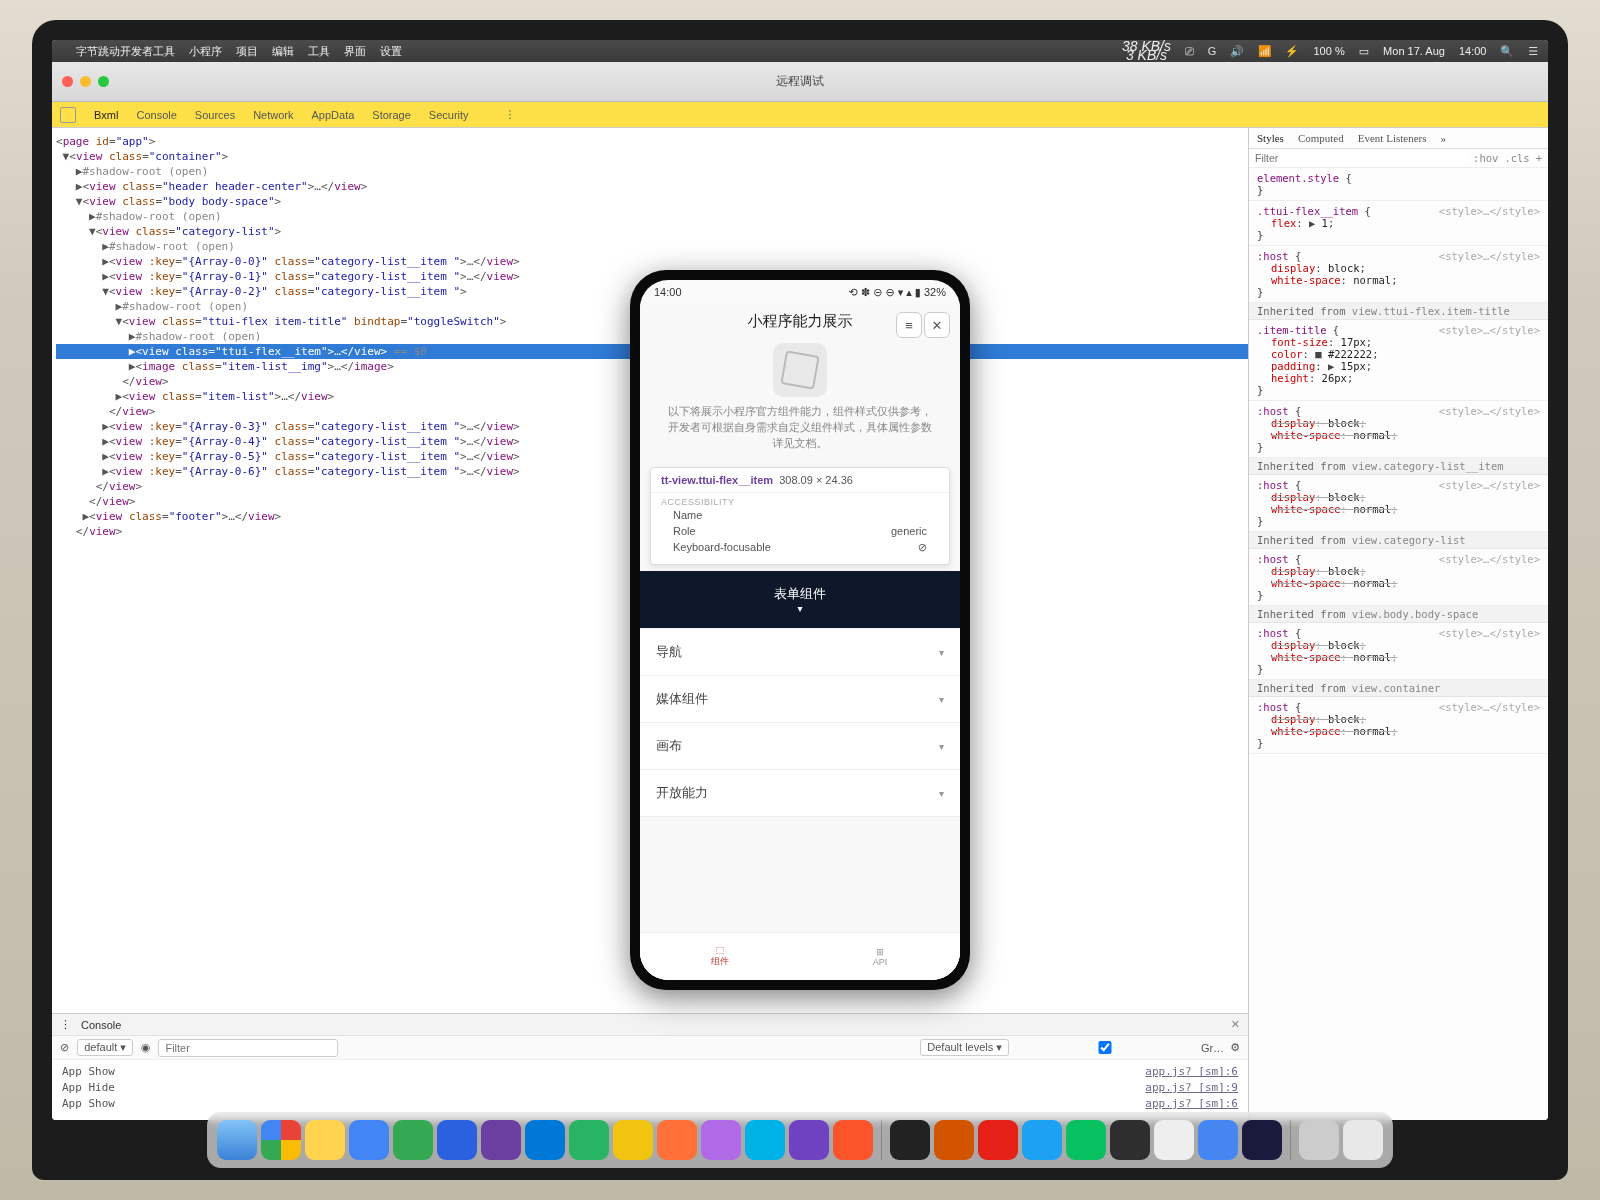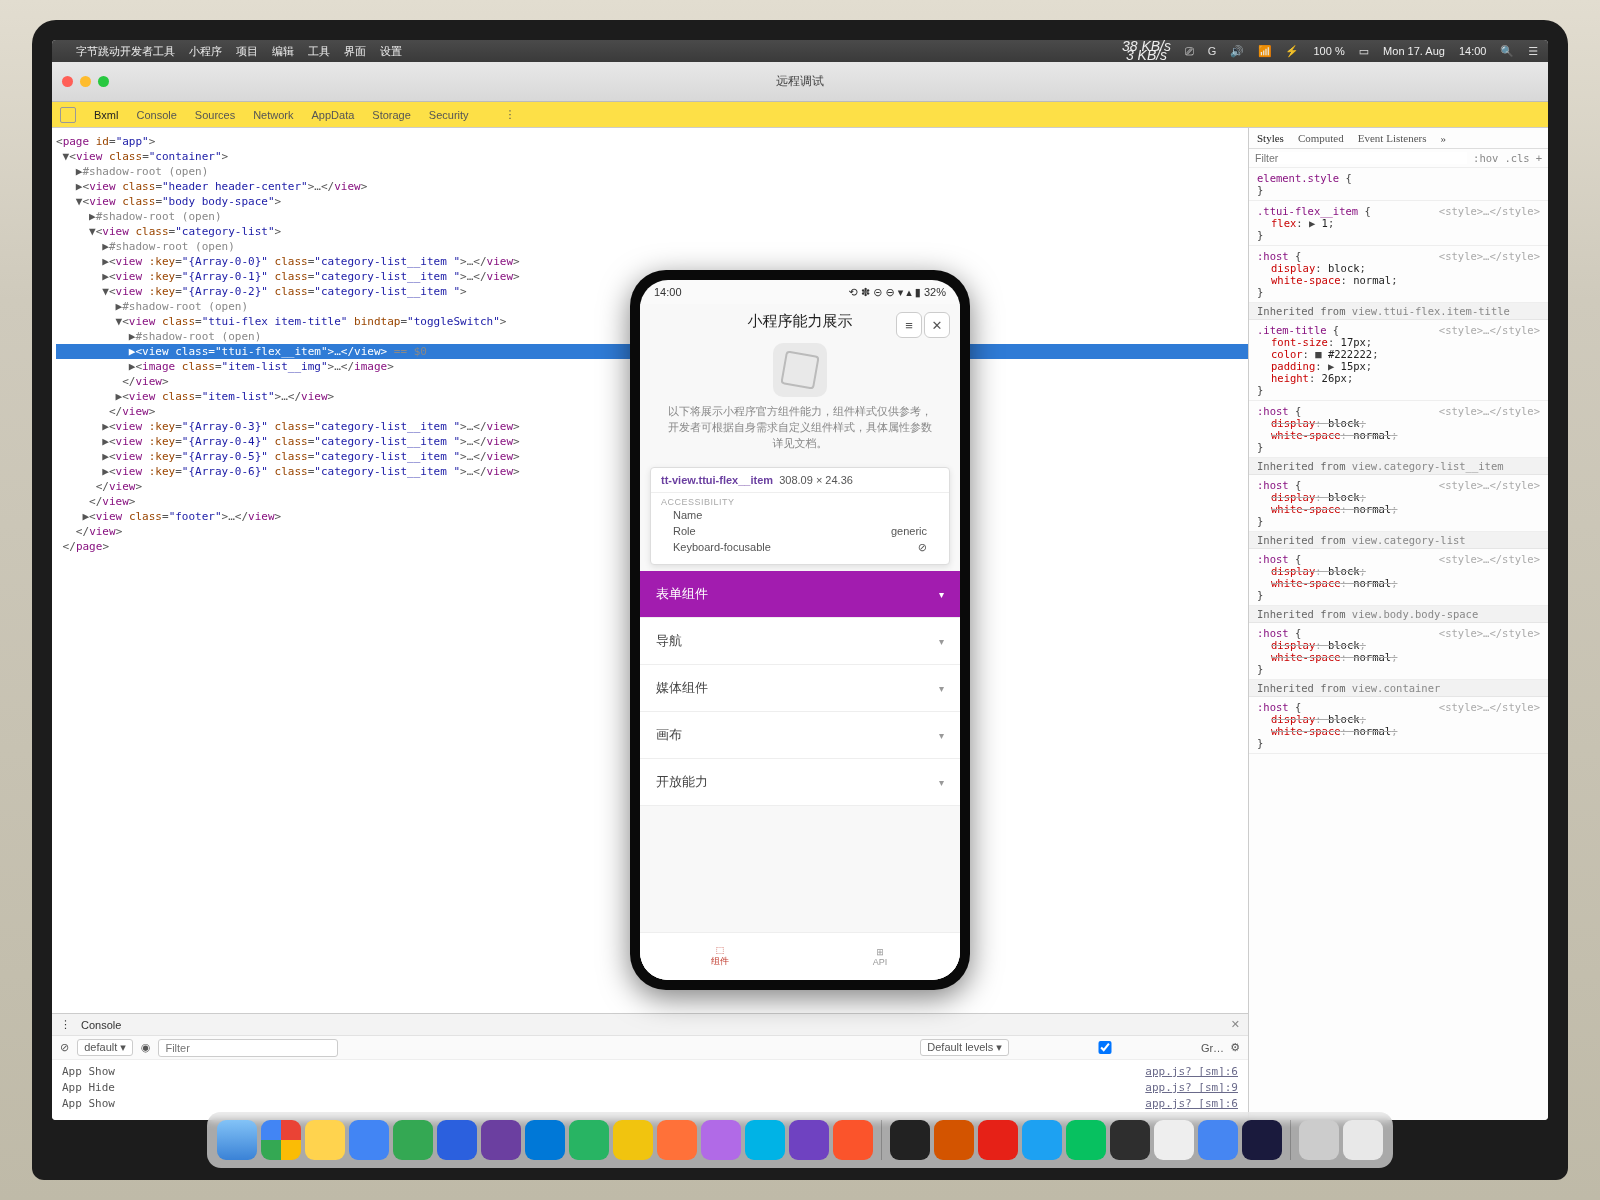--- a/index.html
+++ b/index.html
@@ -69,21 +69,21 @@
   .logo::before{content:"";position:absolute;inset:10px;border:2px solid #bbb;border-radius:4px;transform:rotate(10deg);}
   .desc { font-size:11px; color:#888; text-align:center; padding:0 24px 10px; line-height:16px; }
   .tooltip { margin:6px 10px 0; background:#fff; border:1px solid #ddd; border-radius:4px; box-shadow:0 2px 6px rgba(0,0,0,.1); font-size:11px; color:#555; }
   .tooltip .hd { padding:6px 10px; border-bottom:1px solid #eee; }
   .tooltip .hd b{color:#6a3fa0;}
   .tooltip .sec { padding:4px 10px 8px; }
   .tooltip .lbl { color:#aaa; font-size:9px; letter-spacing:.5px; }
   .tooltip .kv { display:flex; justify-content:space-between; padding:2px 12px; }
   .catlist { margin-top:6px; }
   .cat { padding:14px 16px; border-bottom:1px solid #eee; font-size:13px; color:#444; display:flex; justify-content:space-between; align-items:center; background:#fff; }
-  .cat.sel { background:#a21caf; color:#fff; }
+  .cat.sel { background:#0f172a; color:#fff;flex-direction:column; }
   .cat .chev { color:#999; font-size:10px; }
   .cat.sel .chev{color:#fff;}
   .bottomnav { height:48px; border-top:1px solid #eee; display:flex; background:#fff; }
   .bottomnav .bn { flex:1; display:flex; flex-direction:column; align-items:center; justify-content:center; font-size:9px; color:#999; }
   .bottomnav .bn.active{color:#c0392b;}
   
   .dock { position:absolute; left:50%; bottom:32px; transform:translateX(-50%); height:56px; padding:4px 10px; background:rgba(230,230,230,.7); border-radius:14px; display:flex; align-items:center; gap:4px; backdrop-filter:blur(4px); }
   .dock .di { width:40px; height:40px; border-radius:9px; }
 </style>
 </head>
@@ -162,21 +162,20 @@
 <div class="ln">         ▶&lt;<span class="tag">view</span> <span class="attr">class</span>=<span class="val">"item-list"</span>&gt;…&lt;/<span class="tag">view</span>&gt;</div>
 <div class="ln">        &lt;/<span class="tag">view</span>&gt;</div>
 <div class="ln">       ▶&lt;<span class="tag">view</span> <span class="attr">:key</span>=<span class="val">"{Array-0-3}"</span> <span class="attr">class</span>=<span class="val">"category-list__item "</span>&gt;…&lt;/<span class="tag">view</span>&gt;</div>
 <div class="ln">       ▶&lt;<span class="tag">view</span> <span class="attr">:key</span>=<span class="val">"{Array-0-4}"</span> <span class="attr">class</span>=<span class="val">"category-list__item "</span>&gt;…&lt;/<span class="tag">view</span>&gt;</div>
 <div class="ln">       ▶&lt;<span class="tag">view</span> <span class="attr">:key</span>=<span class="val">"{Array-0-5}"</span> <span class="attr">class</span>=<span class="val">"category-list__item "</span>&gt;…&lt;/<span class="tag">view</span>&gt;</div>
 <div class="ln">       ▶&lt;<span class="tag">view</span> <span class="attr">:key</span>=<span class="val">"{Array-0-6}"</span> <span class="attr">class</span>=<span class="val">"category-list__item "</span>&gt;…&lt;/<span class="tag">view</span>&gt;</div>
 <div class="ln">      &lt;/<span class="tag">view</span>&gt;</div>
 <div class="ln">     &lt;/<span class="tag">view</span>&gt;</div>
 <div class="ln">    ▶&lt;<span class="tag">view</span> <span class="attr">class</span>=<span class="val">"footer"</span>&gt;…&lt;/<span class="tag">view</span>&gt;</div>
 <div class="ln">   &lt;/<span class="tag">view</span>&gt;</div>
-<div class="ln"> &lt;/<span class="tag">page</span>&gt;</div>
     </div>
 
 
     <div class="consolebar">
       <span>⋮</span>
       <span>Console</span>
       <span class="x">✕</span>
     </div>
     <div class="consolefilter">
       <span>⊘</span>

